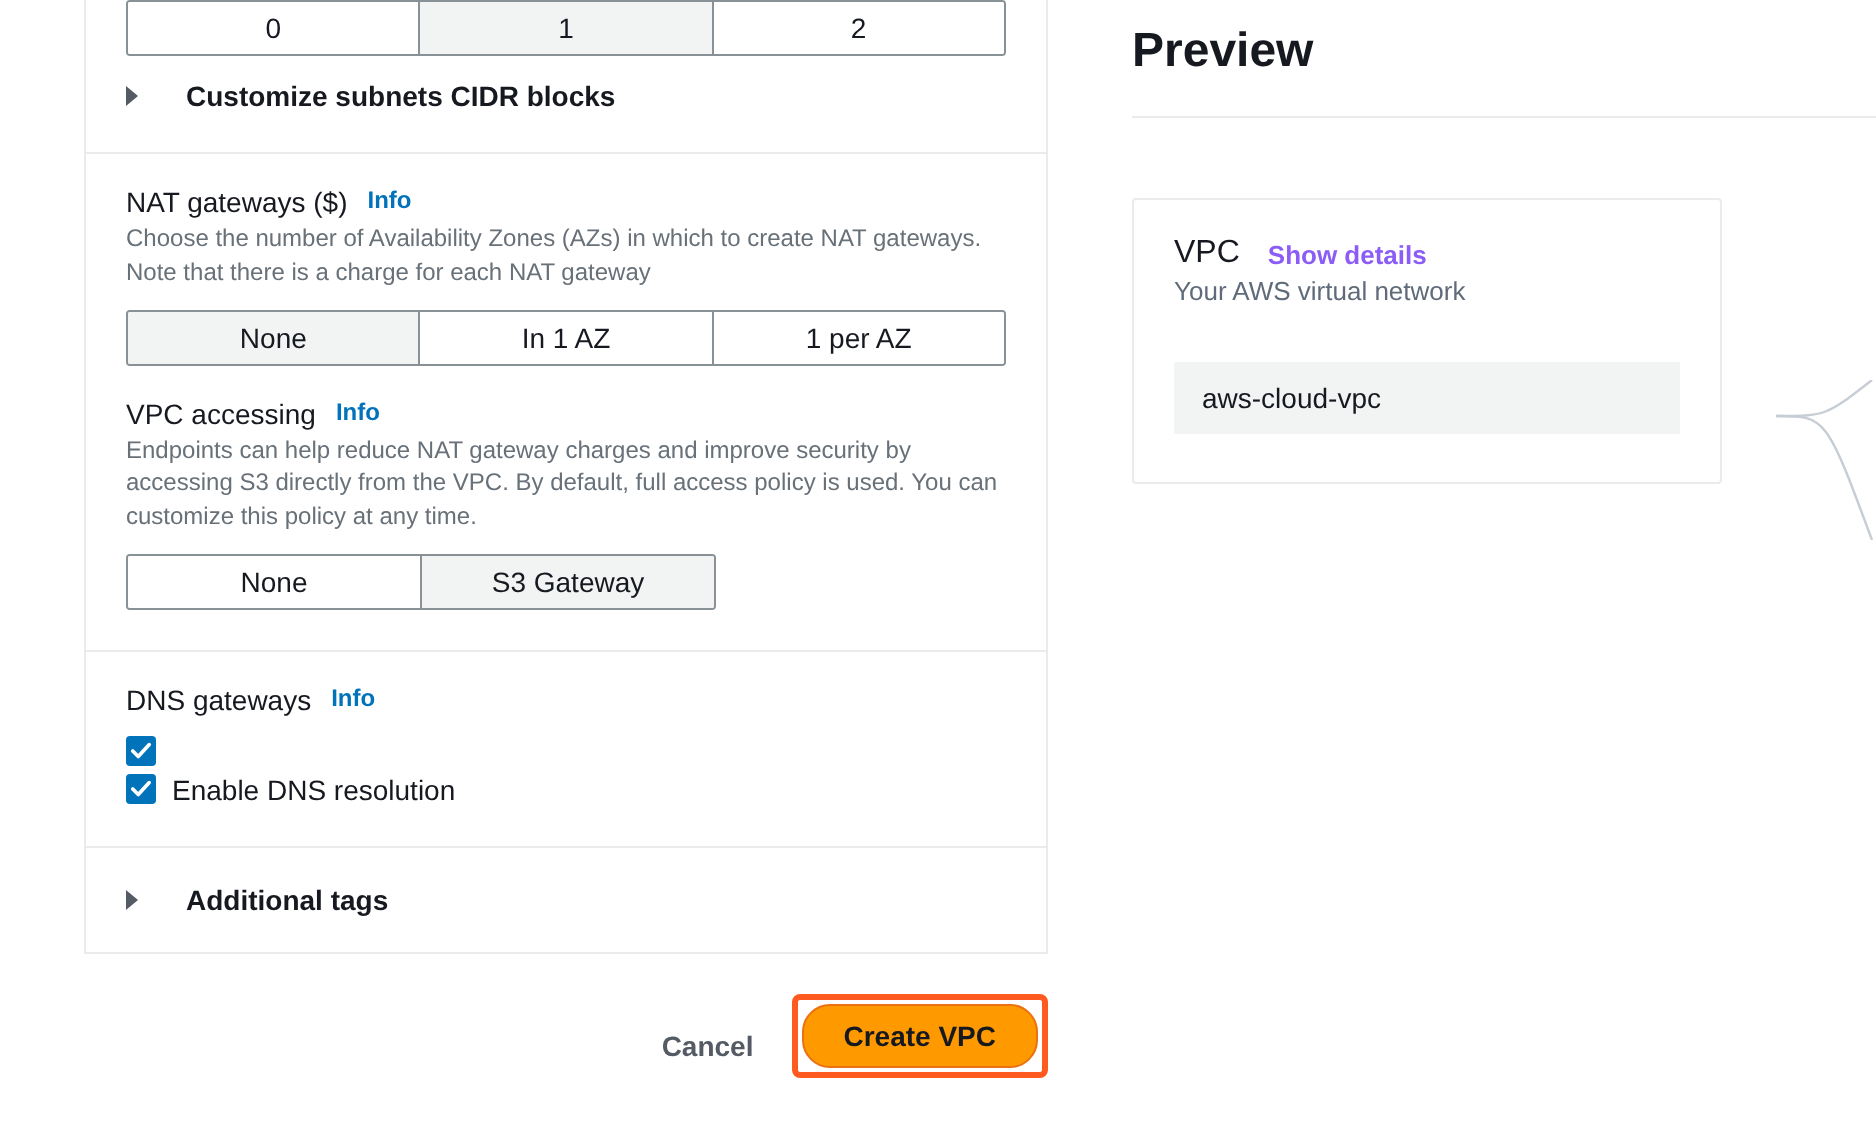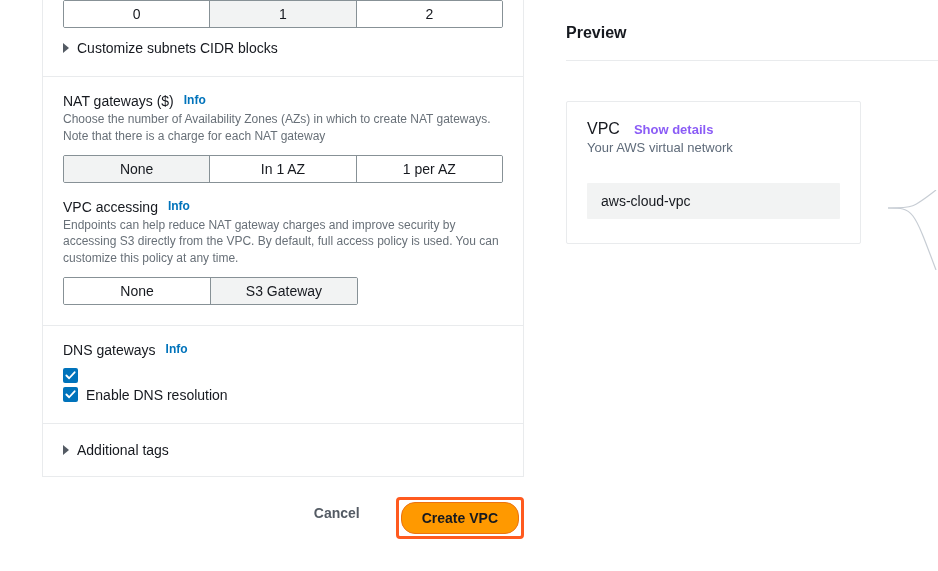--- a/index.html
+++ b/index.html
@@ -39,22 +39,22 @@
       background: #fff;
       cursor: pointer;
     }
     .segmented .seg:last-child { border-right: none; }
     .segmented .seg.selected { background: #f2f3f3; }
     .section-pad { padding: 16px 20px; }
     .section-pad.tight-top { padding-top: 0; }
     .collapser {
       display: flex;
       align-items: center;
-      gap: 8px;
-      font-weight: 400;
+      gap: 24px;
+      font-weight: 700;
       font-size: 14px;
       padding: 12px 20px 20px 20px;
       cursor: pointer;
     }
     .caret {
       display: inline-block;
       width: 0; height: 0;
       border-top: 5px solid transparent;
       border-bottom: 5px solid transparent;
       border-left: 6px solid #545b64;
@@ -95,22 +95,22 @@
       border-radius: 2px;
       display: flex;
       align-items: center;
       justify-content: center;
       cursor: pointer;
     }
     .cbx svg { width: 11px; height: 11px; }
     .footer-actions {
       display: flex;
       justify-content: flex-end;
-      align-items: flex-start;
-      gap: 20px;
+      align-items: flex-end;
+      gap: 3px;
       padding: 20px 0 20px 0;
     }
     .btn-cancel {
       background: none;
       border: none;
       font-size: 14px;
       font-weight: 700;
       color: #545b64;
       padding: 8px 16px;
       cursor: pointer;
@@ -130,24 +130,24 @@
       padding: 7px 20px;
       border-radius: 14px;
       cursor: pointer;
     }
     .right-panel {
       flex: 1;
       padding: 0 0 0 42px;
       position: relative;
     }
     .preview-title {
-      font-size: 16px;
-      font-weight: 700;
-      color: #16191f;
-      padding: 24px 0 18px 0;
+      font-size: 24px;
+      font-weight: 700;
+      color: #16191f;
+      padding: 12px 0 18px 0;
     }
     .preview-divider {
       border-top: 1px solid #e9ebed;
       margin-bottom: 30px;
     }
     .preview-card {
       border: 1px solid #e9ebed;
       border-radius: 2px;
       padding: 18px 20px 24px 20px;
       width: 295px;

